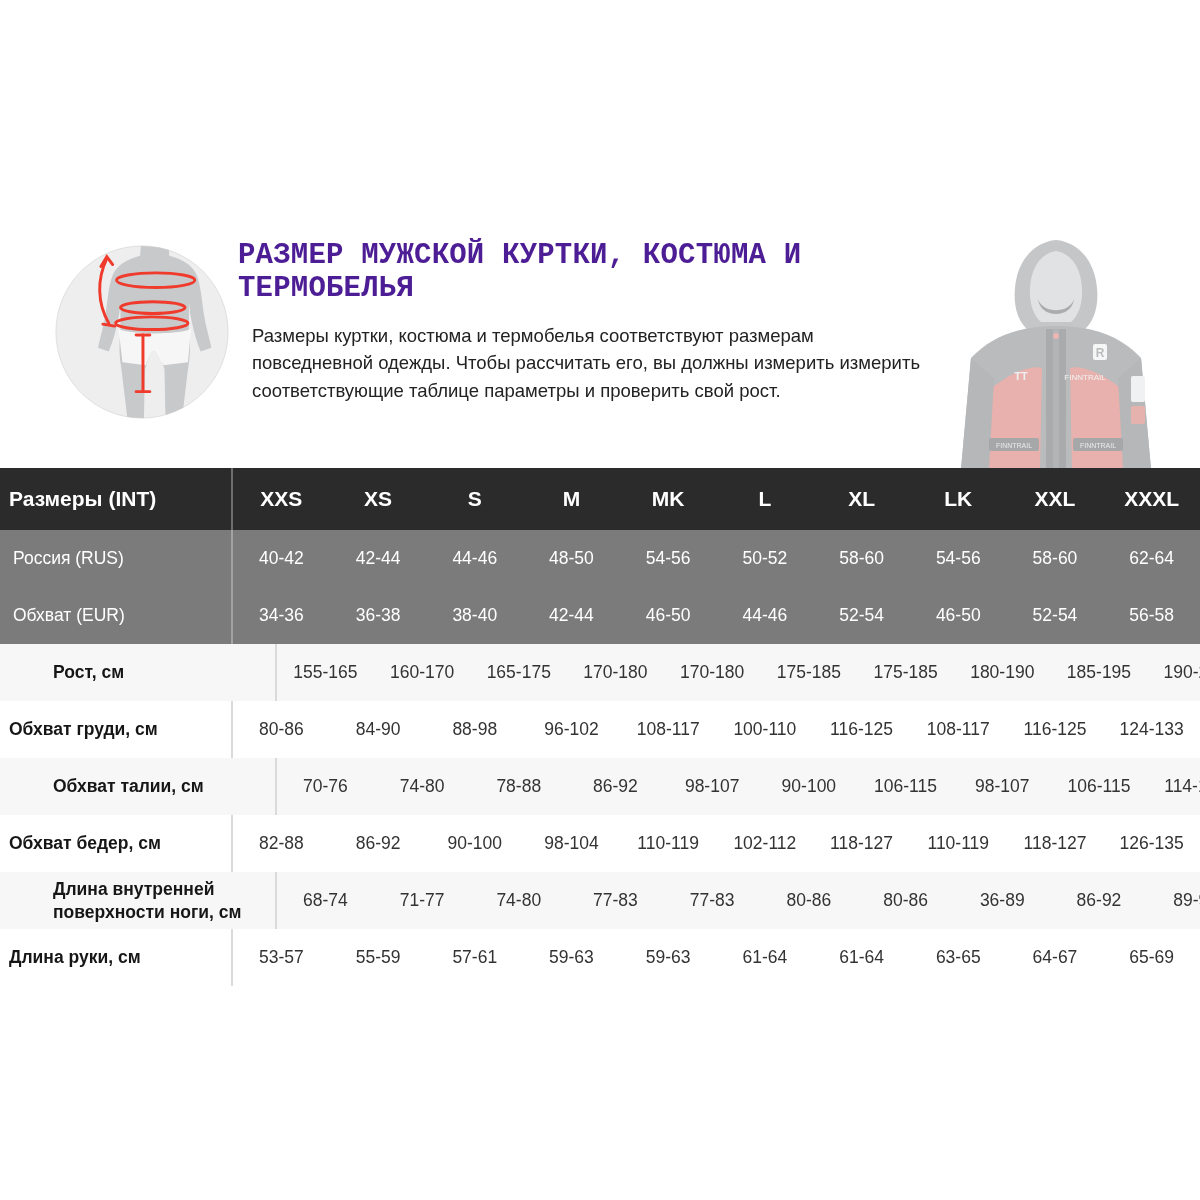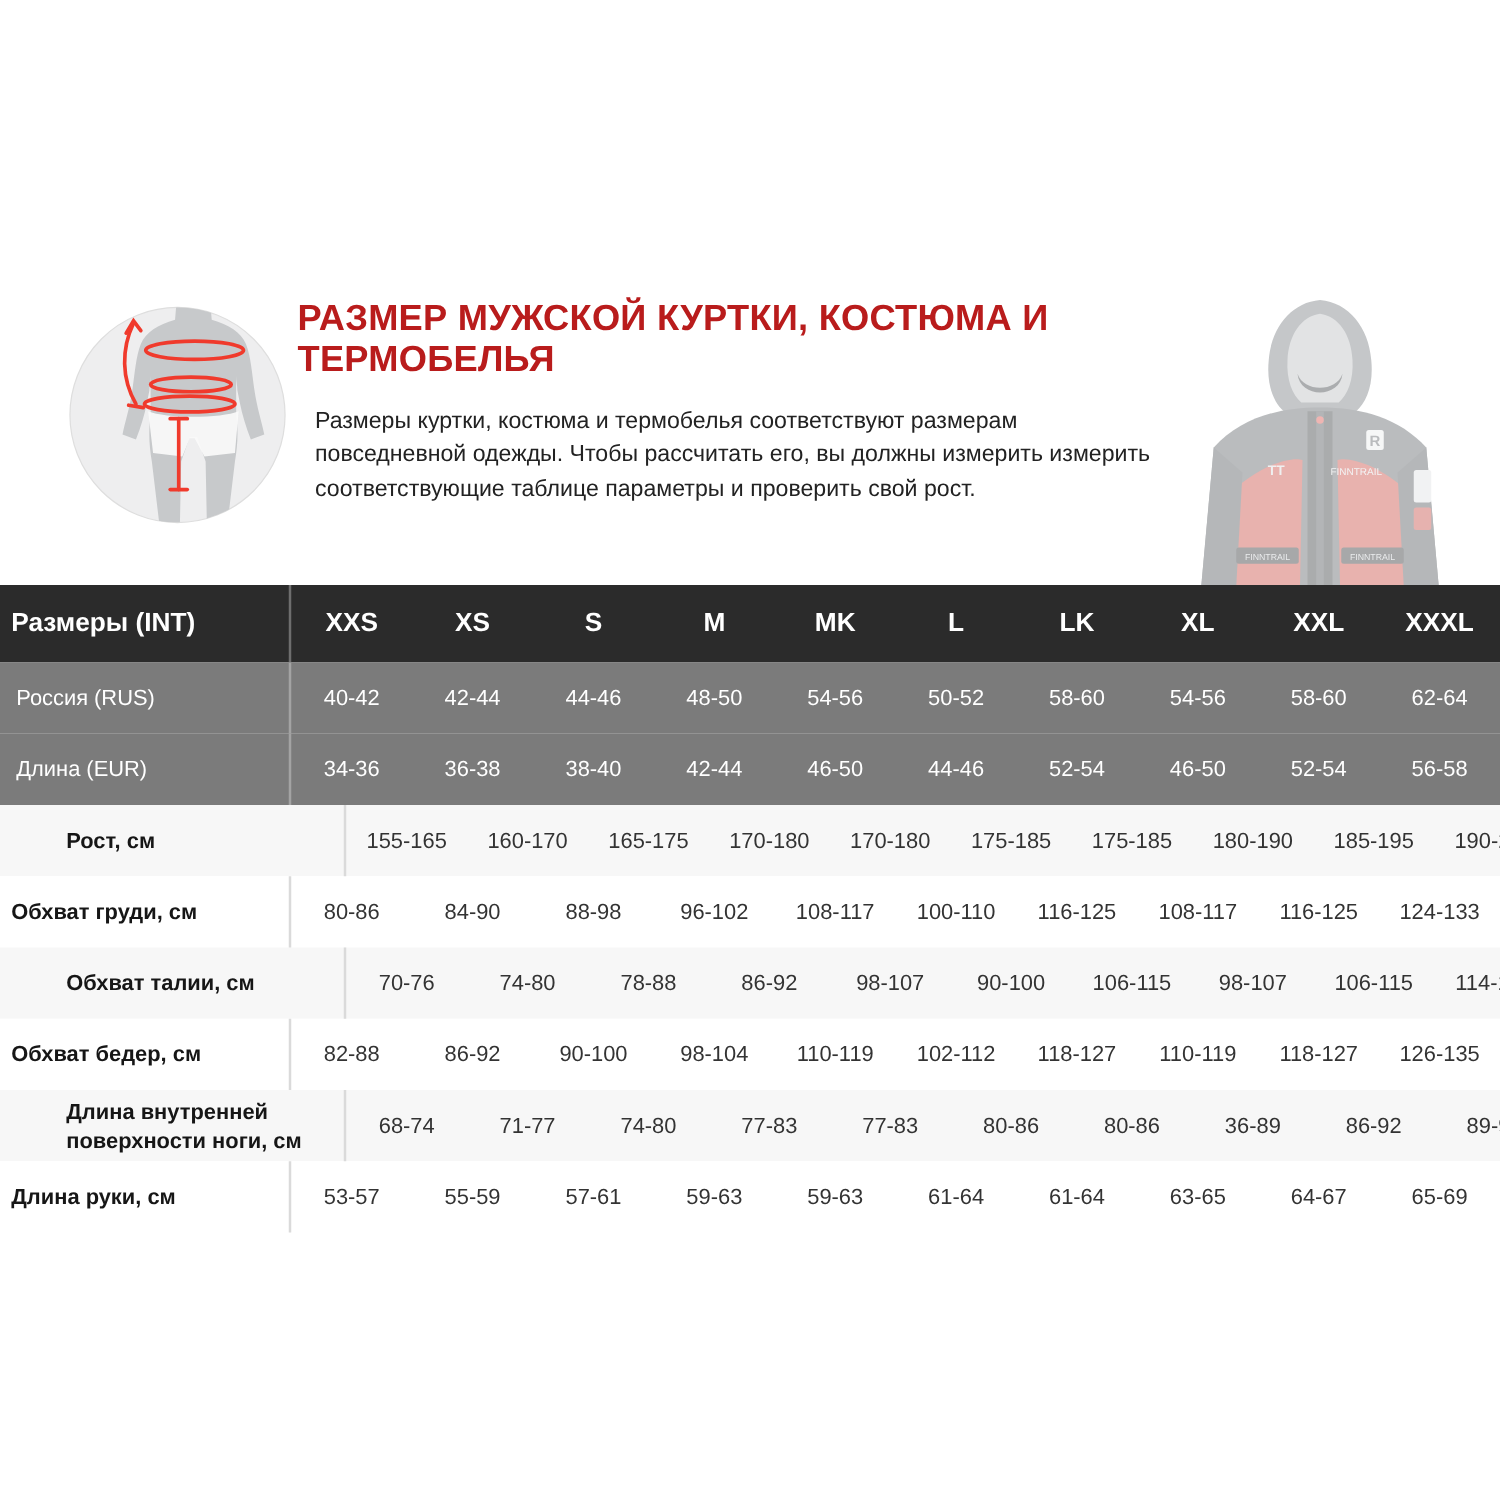--- a/index.html
+++ b/index.html
@@ -2,21 +2,21 @@
 <html><head>
 <meta charset="utf-8">
 <style>
   html,body{margin:0;padding:0;background:#fff;}
   .page{position:relative;width:1200px;height:1200px;background:#ffffff;overflow:hidden;
         font-family:"Liberation Sans","DejaVu Sans",sans-serif;}
   
   .intro{position:absolute;left:0;top:225px;width:1200px;height:243px;}
   .diagram{position:absolute;left:54px;top:19px;width:176px;height:176px;}
   .intro-text{position:absolute;left:238px;top:14px;width:700px;}
-  .page-title{margin:0;font-size:29px;line-height:1.15;font-weight:800;color:#b91c1c;letter-spacing:.2px;}
+  .page-title{margin:0;font-size:29px;line-height:1.15;font-weight:800;color:#4c1d95;letter-spacing:.2px;font-family:Liberation Mono, monospace;}
   .page-title span{display:block;}
   .page-desc{margin:16px 14px 0;font-size:18.5px;line-height:1.5;color:#222;max-width:690px;}
   .jacket{position:absolute;right:33px;top:1px;width:222px;height:243px;overflow:hidden;}
   
   .size-table{position:absolute;left:0;top:468px;width:1200px;}
   .t-row{display:flex;width:100%;}
   .cell{display:flex;align-items:center;justify-content:center;box-sizing:border-box;}
   .label-col{width:233px;flex:0 0 233px;justify-content:flex-start;padding-left:9px;
              border-right:2px solid transparent;line-height:1.3;}
   .size-col{flex:1 1 0;}
@@ -107,41 +107,41 @@
   <div class="size-table">
     <div class="t-row t-head">
       <div class="cell label-col">Размеры (INT)</div>
 
     <div class="cell size-col">XXS</div>
         <div class="cell size-col">XS</div>
         <div class="cell size-col">S</div>
         <div class="cell size-col">M</div>
         <div class="cell size-col">MK</div>
         <div class="cell size-col">L</div>
+        <div class="cell size-col">XL</div>
         <div class="cell size-col">LK</div>
-        <div class="cell size-col">XL</div>
         <div class="cell size-col">XXL</div>
         <div class="cell size-col">XXXL</div>
       </div>
 
   <div class="t-row row-gray">
         <div class="cell label-col">Россия (RUS)</div>
         <div class="cell size-col">40-42</div>
         <div class="cell size-col">42-44</div>
         <div class="cell size-col">44-46</div>
         <div class="cell size-col">48-50</div>
         <div class="cell size-col">54-56</div>
         <div class="cell size-col">50-52</div>
         <div class="cell size-col">58-60</div>
         <div class="cell size-col">54-56</div>
         <div class="cell size-col">58-60</div>
         <div class="cell size-col">62-64</div>
       </div>
       <div class="t-row row-gray">
-        <div class="cell label-col">Длина (EUR)</div>
+        <div class="cell label-col">Обхват (EUR)</div>
         <div class="cell size-col">34-36</div>
         <div class="cell size-col">36-38</div>
         <div class="cell size-col">38-40</div>
         <div class="cell size-col">42-44</div>
         <div class="cell size-col">46-50</div>
         <div class="cell size-col">44-46</div>
         <div class="cell size-col">52-54</div>
         <div class="cell size-col">46-50</div>
         <div class="cell size-col">52-54</div>
         <div class="cell size-col">56-58</div>

